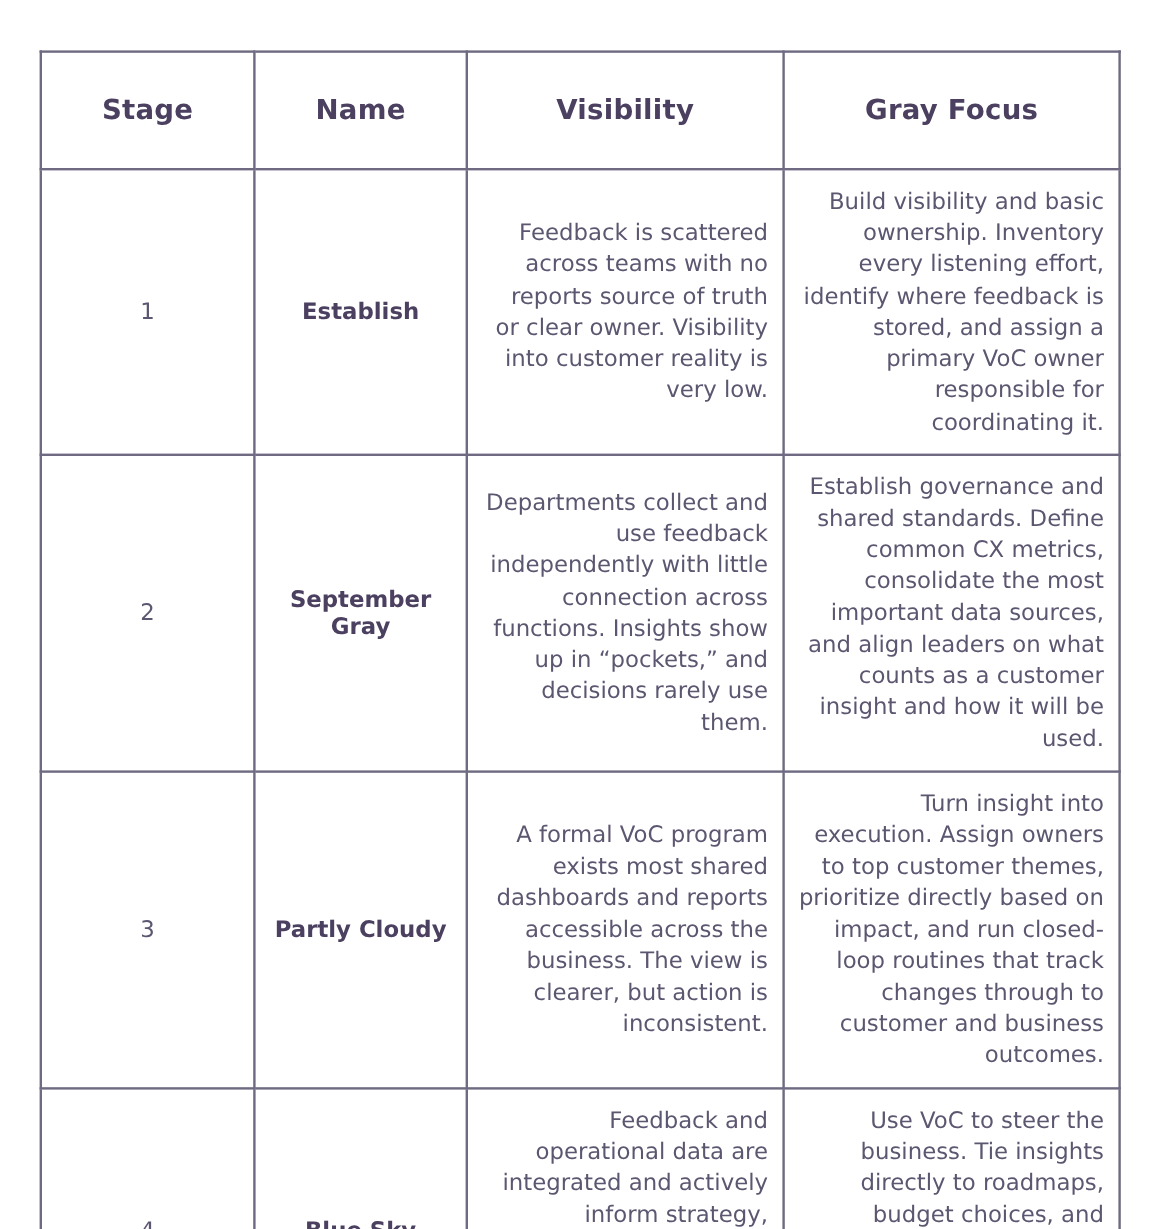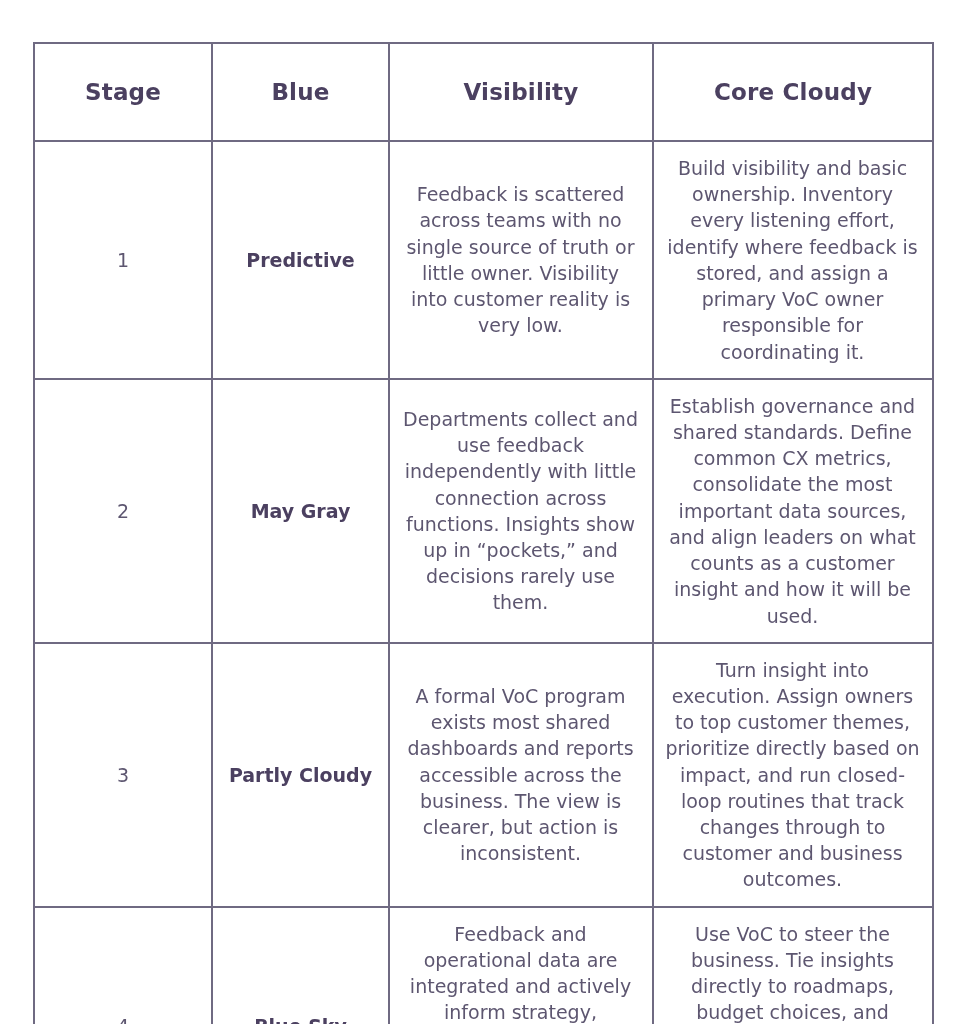--- a/index.html
+++ b/index.html
@@ -65,21 +65,21 @@
   td.cell-name {
     text-align: center;
     font-size: 19px;
     font-weight: 700;
     color: #4b4060;
     padding: 10px 6px;
   }
 
   
   td.cell-prose {
-    text-align: center;
+    text-align: right;
     font-size: 19px;
     font-weight: 400;
     color: #5d5670;
     line-height: 1.38;
     padding: 13px 12px 13px 11px;
   }
 
   tbody tr { height: 205px; }
 </style>
 </head>
@@ -89,35 +89,35 @@
   <table class="maturity-table">
     <colgroup>
       <col class="col-stage">
       <col class="col-name">
       <col class="col-description">
       <col class="col-focus">
     </colgroup>
     <thead>
       <tr>
         <th>Stage</th>
-        <th>Blue</th>
+        <th>Name</th>
         <th>Visibility</th>
-        <th>Core Cloudy</th>
+        <th>Gray Focus</th>
       </tr>
     </thead>
     <tbody>
       <tr>
         <td class="cell-stage">1</td>
-        <td class="cell-name">Predictive</td>
-        <td class="cell-prose">Feedback is scattered across teams with no single source of truth or little owner. Visibility into customer reality is very low.</td>
+        <td class="cell-name">Establish</td>
+        <td class="cell-prose">Feedback is scattered across teams with no reports source of truth or clear owner. Visibility into customer reality is very low.</td>
         <td class="cell-prose">Build visibility and basic ownership. Inventory every listening effort, identify where feedback is stored, and assign a primary VoC owner responsible for coordinating it.</td>
       </tr>
       <tr>
         <td class="cell-stage">2</td>
-        <td class="cell-name">May Gray</td>
+        <td class="cell-name">September Gray</td>
         <td class="cell-prose">Departments collect and use feedback independently with little connection across functions. Insights show up in “pockets,” and decisions rarely use them.</td>
         <td class="cell-prose">Establish governance and shared standards. Define common CX metrics, consolidate the most important data sources, and align leaders on what counts as a customer insight and how it will be used.</td>
       </tr>
       <tr>
         <td class="cell-stage">3</td>
         <td class="cell-name">Partly Cloudy</td>
         <td class="cell-prose">A formal VoC program exists most shared dashboards and reports accessible across the business. The view is clearer, but action is inconsistent.</td>
         <td class="cell-prose">Turn insight into execution. Assign owners to top customer themes, prioritize directly based on impact, and run closed-loop routines that track changes through to customer and business outcomes.</td>
       </tr>
       <tr>

